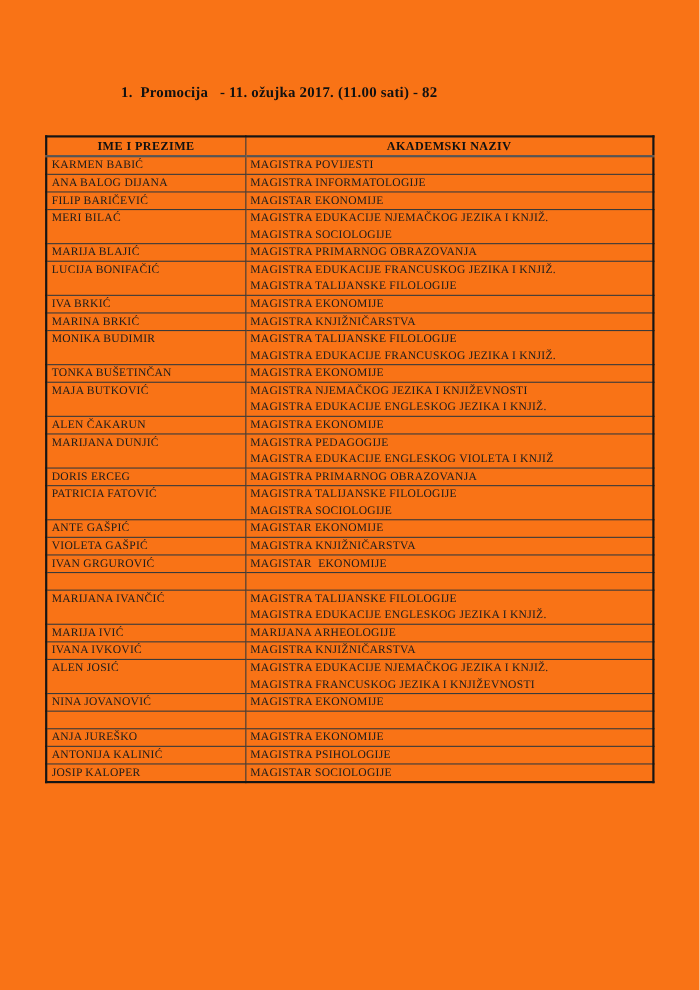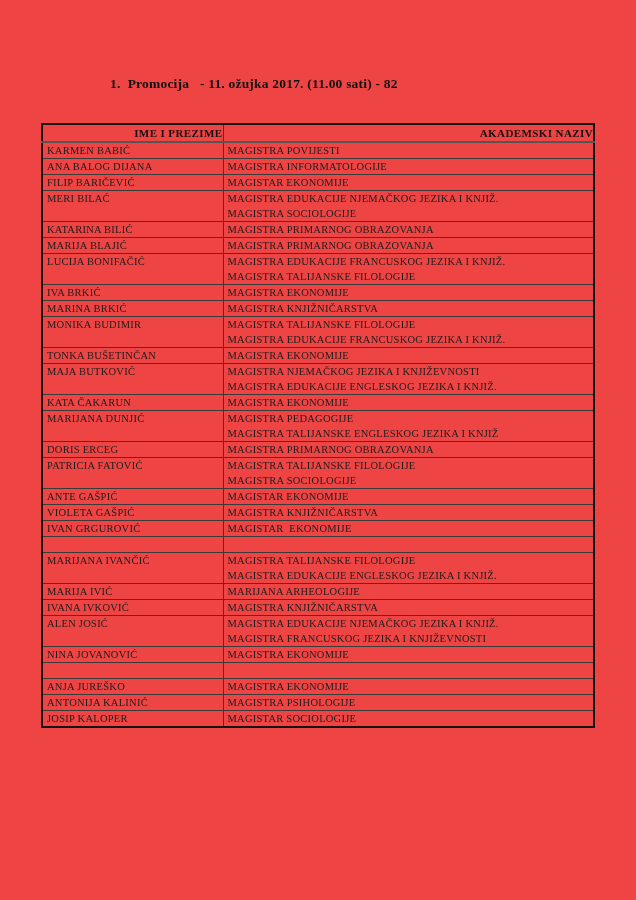--- a/index.html
+++ b/index.html
@@ -1,20 +1,20 @@
 <!DOCTYPE html>
 <html><head>
 <meta charset="utf-8">
 <style>
   html,body{margin:0;padding:0;background:#ffffff;}
   .page{
     position:relative;
     width:636px;
     height:900px;
-    background:#ef4444;
+    background:#f97316;
     font-family:"Liberation Serif", serif;
     color:#1c1c1c;
     overflow:hidden;
   }
   .doc-title{
     position:absolute;
     left:110px;
     top:76px;
     font-size:13.5px;
     font-weight:bold;
@@ -33,21 +33,21 @@
   }
   table.roster th,
   table.roster td{
     border:1px solid #3a3a3a;
   }
   table.roster thead th{
     height:16px;
     padding:0;
     font-size:11px;
     font-weight:bold;
-    text-align:right;
+    text-align:center;
     letter-spacing:0.4px;
     border-bottom:2px solid #555555;
     color:#111111;
   }
   table.roster td{
     font-size:10.5px;
     line-height:15px;
     padding:0 2px 0 4px;
     vertical-align:top;
     white-space:pre;
@@ -89,24 +89,20 @@
         </tr>
         <tr>
           <td>FILIP BARIČEVIĆ</td>
           <td><div>MAGISTAR EKONOMIJE</div></td>
         </tr>
         <tr>
           <td>MERI BILAĆ</td>
           <td><div>MAGISTRA EDUKACIJE NJEMAČKOG JEZIKA I KNJIŽ.</div><div>MAGISTRA SOCIOLOGIJE</div></td>
         </tr>
         <tr>
-          <td>KATARINA BILIĆ</td>
-          <td><div>MAGISTRA PRIMARNOG OBRAZOVANJA</div></td>
-        </tr>
-        <tr>
           <td>MARIJA BLAJIĆ</td>
           <td><div>MAGISTRA PRIMARNOG OBRAZOVANJA</div></td>
         </tr>
         <tr>
           <td>LUCIJA BONIFAČIĆ</td>
           <td><div>MAGISTRA EDUKACIJE FRANCUSKOG JEZIKA I KNJIŽ.</div><div>MAGISTRA TALIJANSKE FILOLOGIJE</div></td>
         </tr>
         <tr>
           <td>IVA BRKIĆ</td>
           <td><div>MAGISTRA EKONOMIJE</div></td>
@@ -121,26 +117,26 @@
         </tr>
         <tr>
           <td>TONKA BUŠETINČAN</td>
           <td><div>MAGISTRA EKONOMIJE</div></td>
         </tr>
         <tr>
           <td>MAJA BUTKOVIĆ</td>
           <td><div>MAGISTRA NJEMAČKOG JEZIKA I KNJIŽEVNOSTI</div><div>MAGISTRA EDUKACIJE ENGLESKOG JEZIKA I KNJIŽ.</div></td>
         </tr>
         <tr>
-          <td>KATA ČAKARUN</td>
+          <td>ALEN ČAKARUN</td>
           <td><div>MAGISTRA EKONOMIJE</div></td>
         </tr>
         <tr>
           <td>MARIJANA DUNJIĆ</td>
-          <td><div>MAGISTRA PEDAGOGIJE</div><div>MAGISTRA TALIJANSKE ENGLESKOG JEZIKA I KNJIŽ</div></td>
+          <td><div>MAGISTRA PEDAGOGIJE</div><div>MAGISTRA EDUKACIJE ENGLESKOG VIOLETA I KNJIŽ</div></td>
         </tr>
         <tr>
           <td>DORIS ERCEG</td>
           <td><div>MAGISTRA PRIMARNOG OBRAZOVANJA</div></td>
         </tr>
         <tr>
           <td>PATRICIA FATOVIĆ</td>
           <td><div>MAGISTRA TALIJANSKE FILOLOGIJE</div><div>MAGISTRA SOCIOLOGIJE</div></td>
         </tr>
         <tr>

